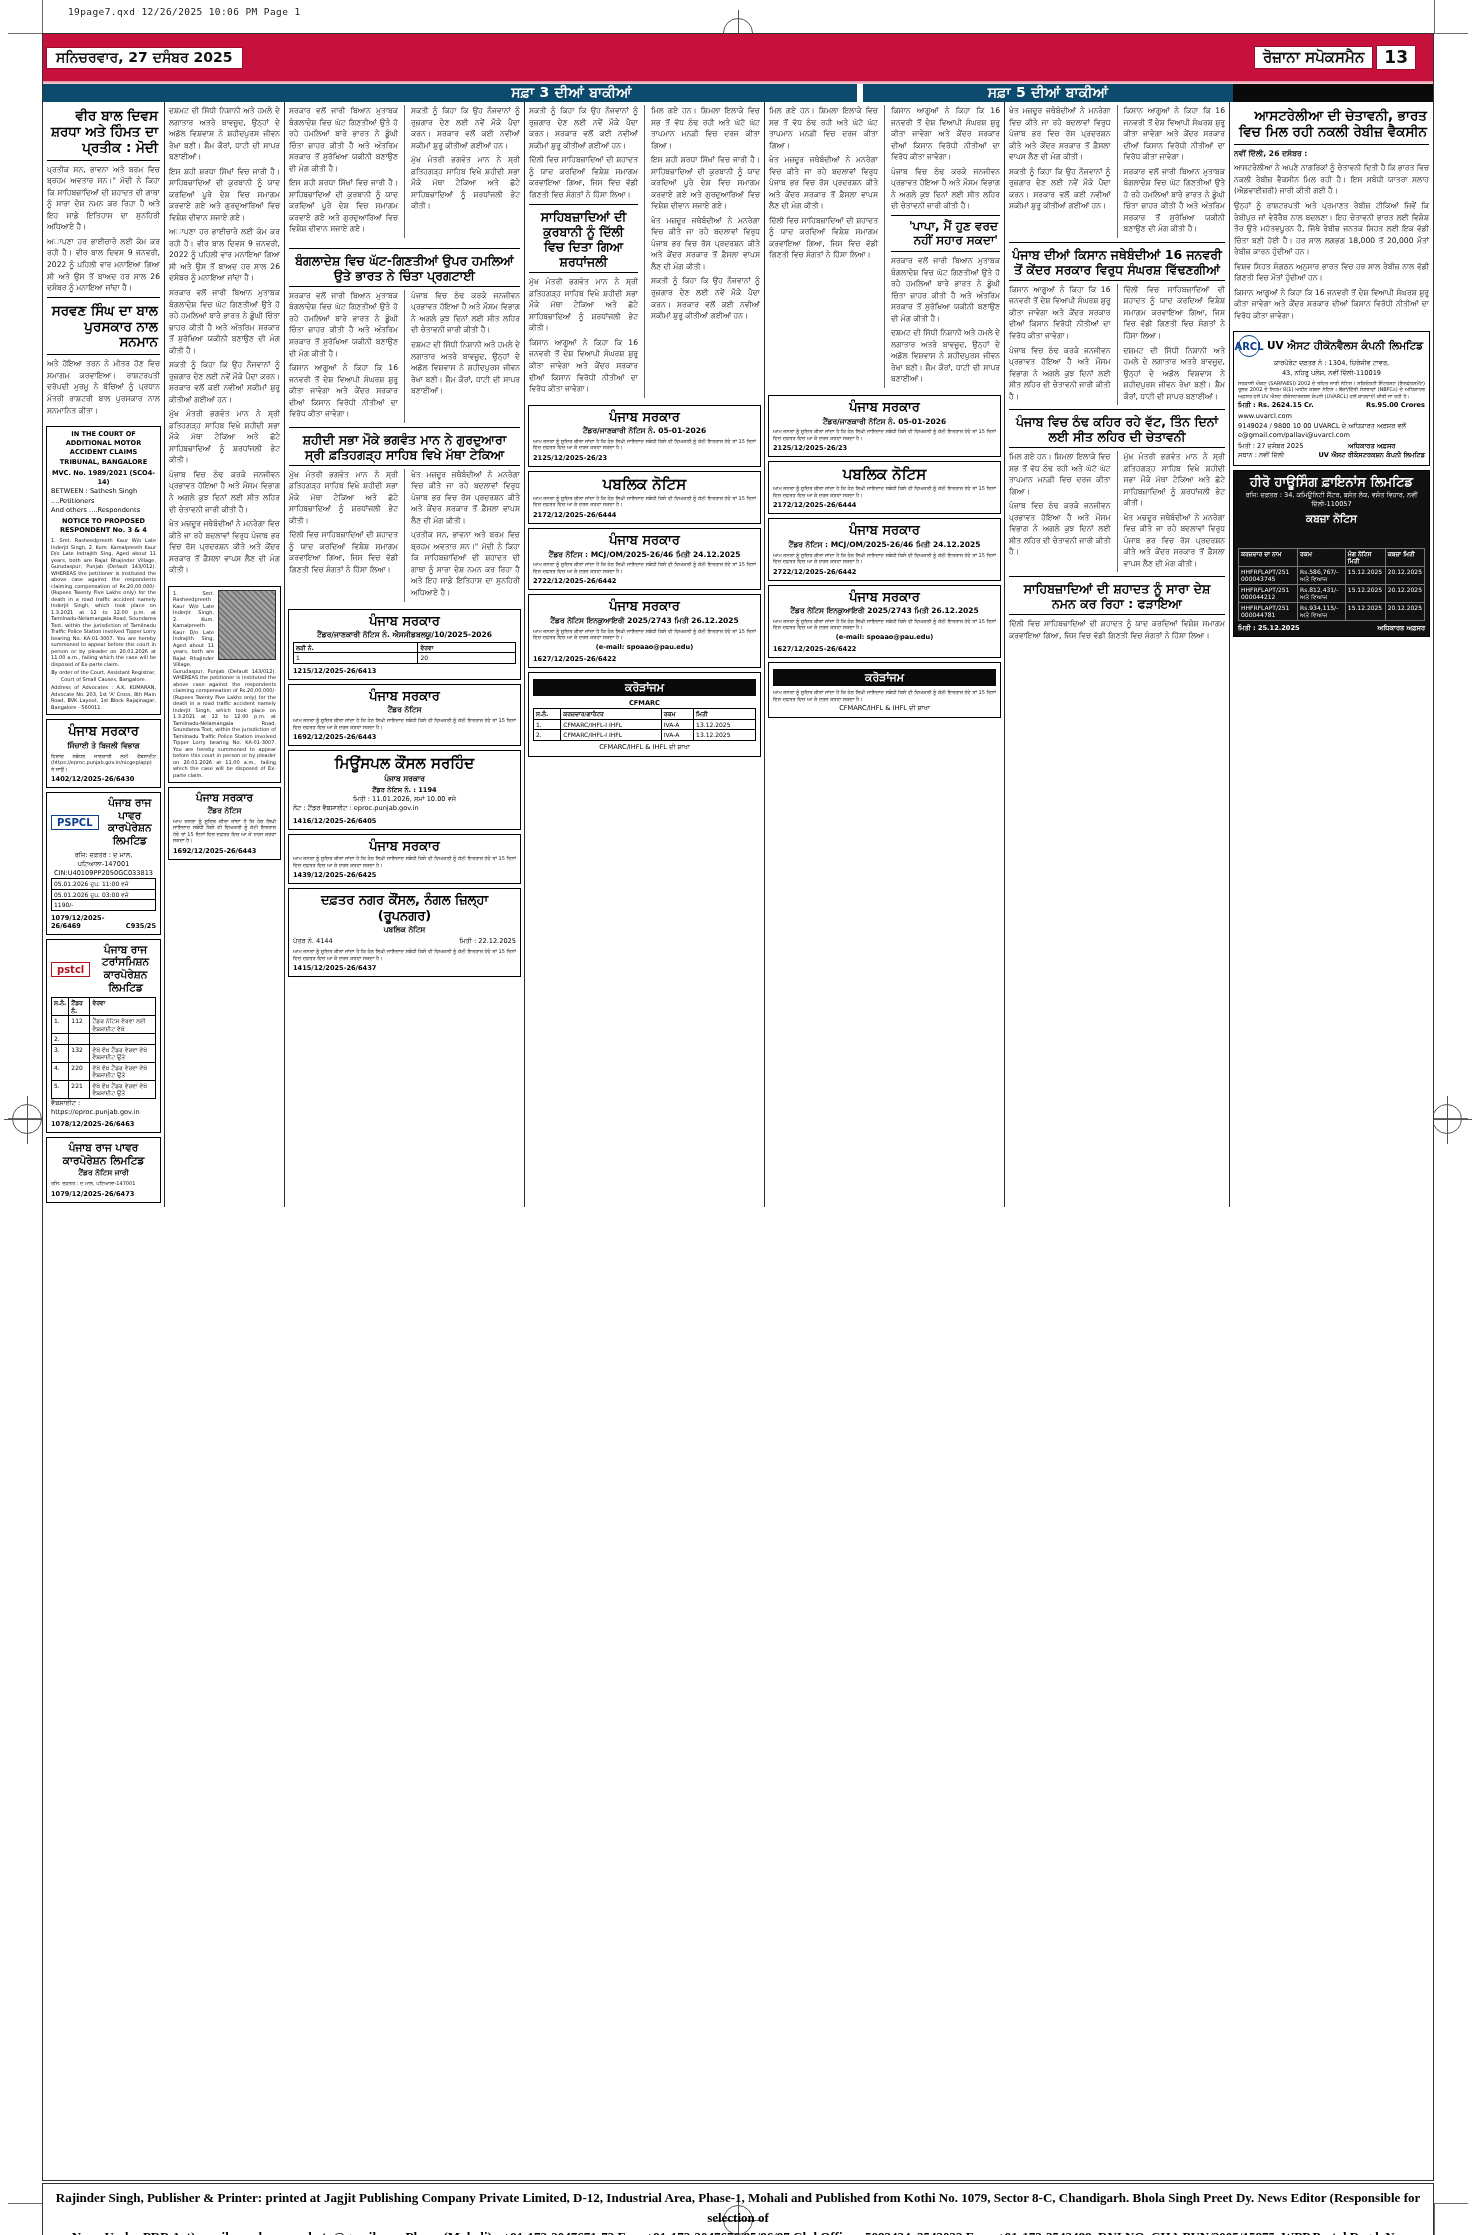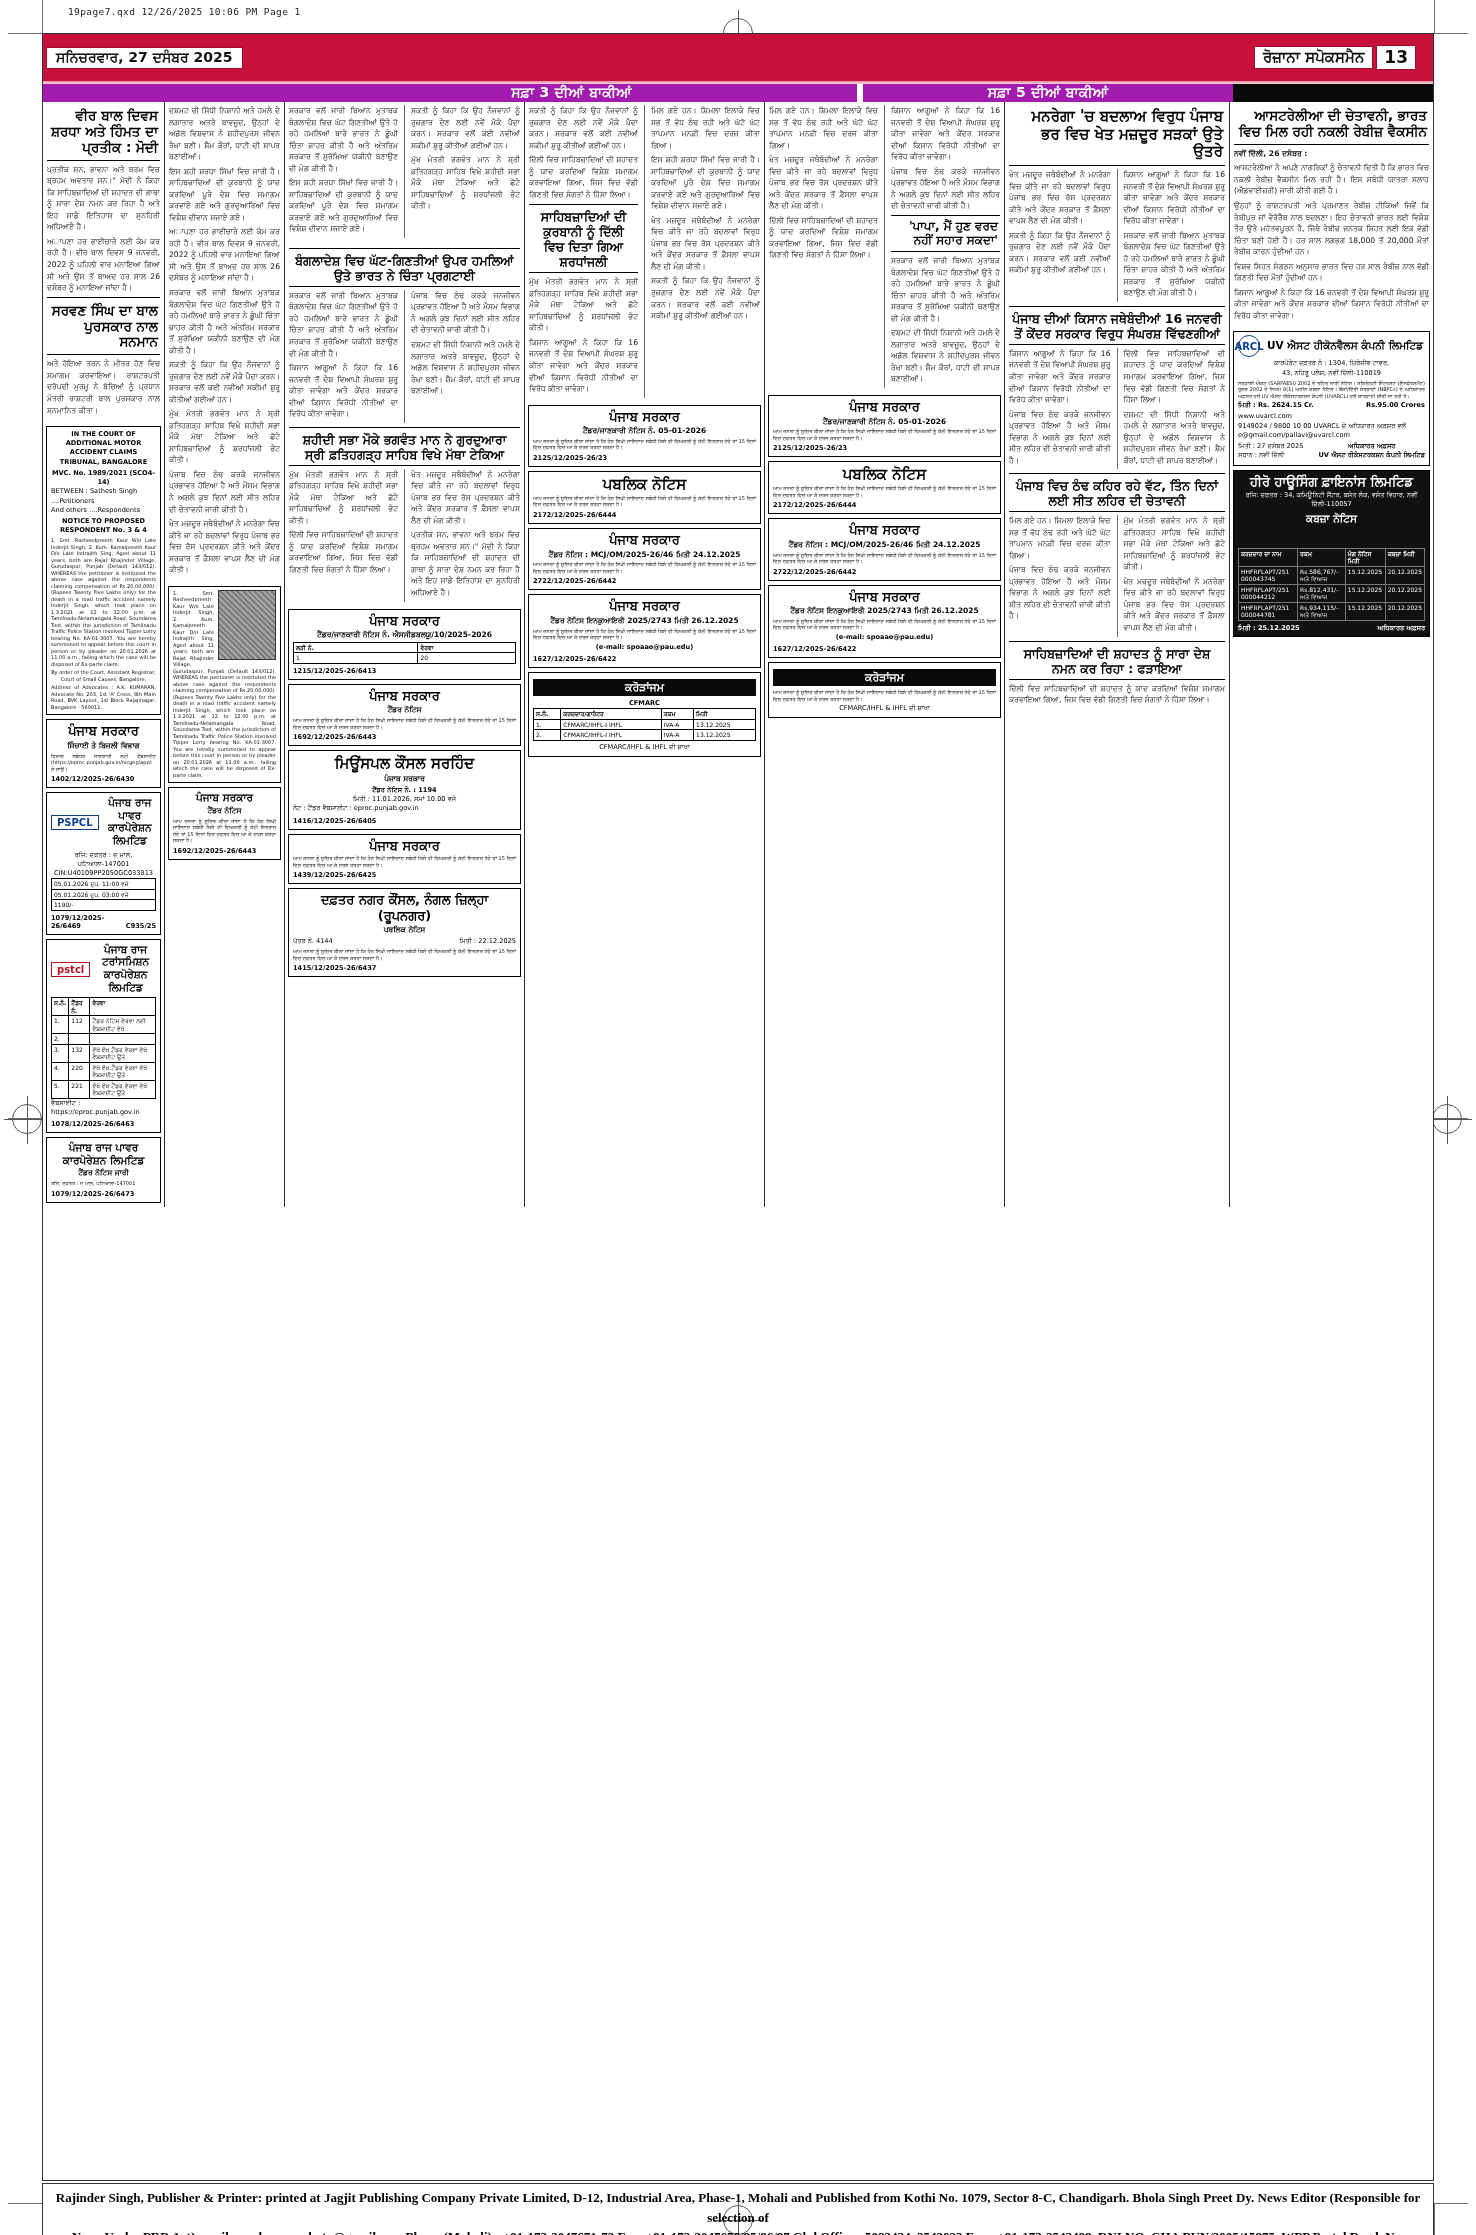--- a/index.html
+++ b/index.html
@@ -57,21 +57,21 @@
     white-space:nowrap;
   }
   .page-no {
     margin-left:3px; background:#ffffff; border:1px solid #9a0c2e;
     padding:1px 7px 2px 7px; font-weight:bold; font-size:17px; color:#14100f;
   }
 
   
   .banner-row { display:flex; height:20px; }
   .banner {
-    background:#a21caf; color:#fff; font-weight:bold; font-size:14px;
+    background:#0c4a6e; color:#fff; font-weight:bold; font-size:14px;
     display:flex; align-items:center; justify-content:center;
     letter-spacing:0.3px;
   }
   .banner.b1 { flex:0 0 243px; }
   .banner.b2 { flex:1 1 auto; }
   .banner.b3 { flex:0 0 6px; background:#fff; }
   .banner.b4 { flex:0 0 370px; }
   .banner.b5 { flex:0 0 200px; background:#0a0a0a; }
 
   
@@ -640,21 +640,20 @@
 
         <div class="ad">
           <div class="blackstrip">ਕਰੋੜਾਂਜਮ</div>
           <div class="copy nano">ਆਮ ਜਨਤਾ ਨੂੰ ਸੂਚਿਤ ਕੀਤਾ ਜਾਂਦਾ ਹੈ ਕਿ ਹੇਠ ਲਿਖੀ ਜਾਇਦਾਦ ਸਬੰਧੀ ਕਿਸੇ ਵੀ ਵਿਅਕਤੀ ਨੂੰ ਕੋਈ ਇਤਰਾਜ਼ ਹੋਵੇ ਤਾਂ 15 ਦਿਨਾਂ ਵਿਚ ਦਫ਼ਤਰ ਵਿਚ ਆ ਕੇ ਦਰਜ ਕਰਵਾ ਸਕਦਾ ਹੈ।</div>
           <div class="ad-line c mt2">CFMARC/IHFL &amp; IHFL ਦੀ ਸ਼ਾਖਾ</div>
         </div>
       </div>
 
       <div class="gcol c6">
         <div class="cellpad">
-          <div class="hl lg">ਮਨਰੇਗਾ 'ਚ ਬਦਲਾਅ ਵਿਰੁਧ ਪੰਜਾਬ ਭਰ ਵਿਚ ਖੇਤ ਮਜ਼ਦੂਰ ਸੜਕਾਂ ਉਤੇ ਉਤਰੇ</div>
           <div class="flexrow" style="gap:6px;">
             <div style="flex:1">
               <div class="copy">
                 <p>ਖੇਤ ਮਜ਼ਦੂਰ ਜਥੇਬੰਦੀਆਂ ਨੇ ਮਨਰੇਗਾ ਵਿਚ ਕੀਤੇ ਜਾ ਰਹੇ ਬਦਲਾਵਾਂ ਵਿਰੁਧ ਪੰਜਾਬ ਭਰ ਵਿਚ ਰੋਸ ਪ੍ਰਦਰਸ਼ਨ ਕੀਤੇ ਅਤੇ ਕੇਂਦਰ ਸਰਕਾਰ ਤੋਂ ਫ਼ੈਸਲਾ ਵਾਪਸ ਲੈਣ ਦੀ ਮੰਗ ਕੀਤੀ।</p>
                 <p>ਸਕਤੀ ਨੂੰ ਕਿਹਾ ਕਿ ਉਹ ਨੌਜਵਾਨਾਂ ਨੂੰ ਰੁਜ਼ਗਾਰ ਦੇਣ ਲਈ ਨਵੇਂ ਮੌਕੇ ਪੈਦਾ ਕਰਨ। ਸਰਕਾਰ ਵਲੋਂ ਕਈ ਨਵੀਆਂ ਸਕੀਮਾਂ ਸ਼ੁਰੂ ਕੀਤੀਆਂ ਗਈਆਂ ਹਨ।</p>
               </div>
             </div>
             <div style="flex:1;border-left:1px solid #666;padding-left:6px;">
               <div class="copy">
                 <p>ਕਿਸਾਨ ਆਗੂਆਂ ਨੇ ਕਿਹਾ ਕਿ 16 ਜਨਵਰੀ ਤੋਂ ਦੇਸ਼ ਵਿਆਪੀ ਸੰਘਰਸ਼ ਸ਼ੁਰੂ ਕੀਤਾ ਜਾਵੇਗਾ ਅਤੇ ਕੇਂਦਰ ਸਰਕਾਰ ਦੀਆਂ ਕਿਸਾਨ ਵਿਰੋਧੀ ਨੀਤੀਆਂ ਦਾ ਵਿਰੋਧ ਕੀਤਾ ਜਾਵੇਗਾ।</p>

